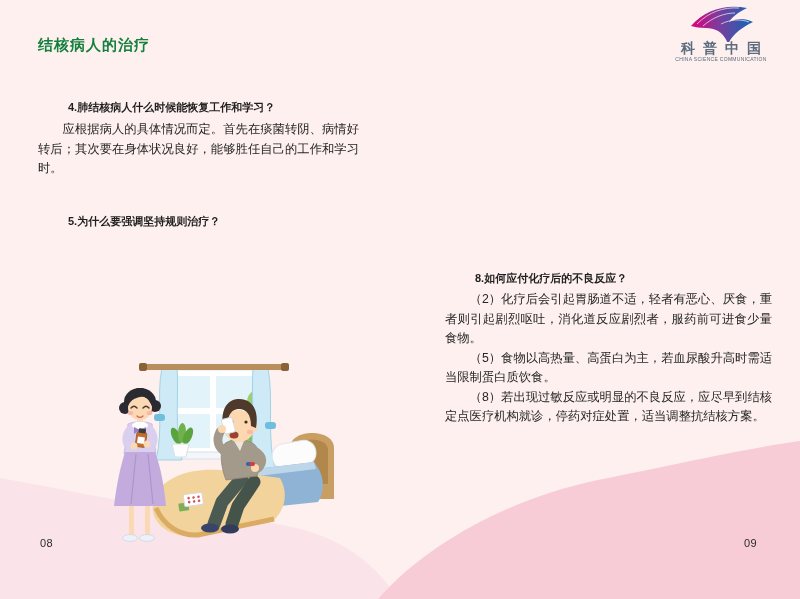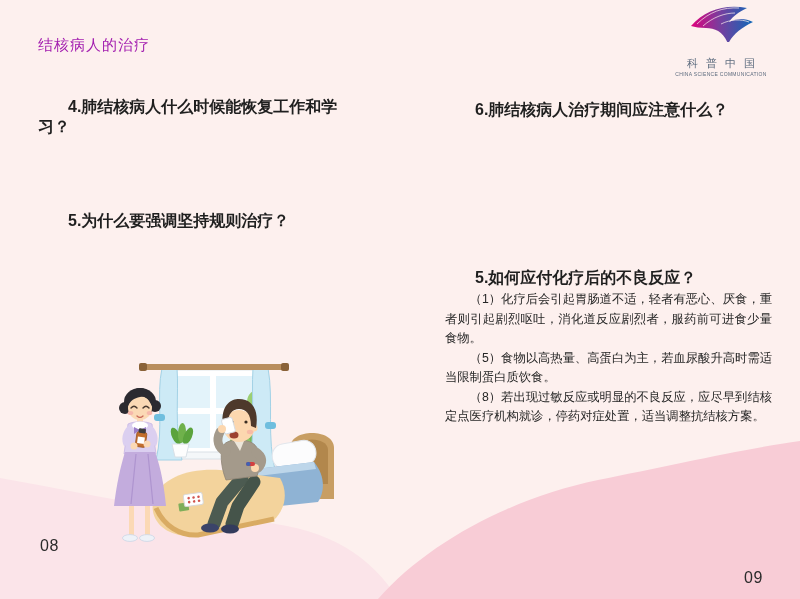--- a/index.html
+++ b/index.html
@@ -7,36 +7,36 @@
     width:800px;height:599px;position:relative;overflow:hidden;
     background:#fdf0ee;
     font-family:"Liberation Sans","DejaVu Sans",sans-serif;
     color:#2c2c2c;
   }
   .bg-waves{position:absolute;left:0;top:0;width:800px;height:599px;z-index:0;}
   .layer{position:absolute;z-index:2;}
 
   .page-title{
     left:38px;top:36px;margin:0;
-    font-size:15px;font-weight:normal;color:#a21caf;letter-spacing:1px;
+    font-size:15px;font-weight:bold;color:#15803d;letter-spacing:1px;
   }
   .logo{right:20px;top:4px;width:118px;text-align:center;}
   .logo svg{display:block;margin:0 auto;}
   .logo-name{
-    font-size:11px;font-weight:normal;color:#5c6b7e;
-    letter-spacing:8px;margin-top:16px;padding-left:8px;line-height:11px;
+    font-size:14px;font-weight:bold;color:#5c6b7e;
+    letter-spacing:8px;margin-top:1px;padding-left:8px;line-height:11px;
   }
   .logo-caption{
     font-size:5px;color:#5c6b7e;letter-spacing:0.3px;margin-top:2px;line-height:6px;
     white-space:nowrap;
   }
 
   .q-heading{
     position:absolute;margin:0;width:100%;
-    font-size:16px;font-weight:bold;color:#1f1f1f;
+    font-size:11px;font-weight:bold;color:#1f1f1f;
     text-indent:30px;line-height:20px;
   }
   .q-body{
     position:absolute;margin:0;width:100%;
     font-size:12.3px;line-height:19.5px;
     text-indent:2em;text-align:justify;color:#262626;
   }
   .col-left{left:38px;top:0;width:321px;height:599px;}
   .col-right{left:445px;top:0;width:327px;height:599px;}
 
@@ -47,23 +47,23 @@
 
   .col-right .h-q6{top:100px;}
   .col-right .b-q6{top:122px;}
   .col-right .h-q7{top:268px;}
   .col-right .items{position:absolute;top:290px;width:100%;}
   .col-right .items p{
     margin:0;font-size:12.3px;line-height:19.5px;
     text-indent:2em;text-align:justify;color:#262626;
   }
 
-  .page-num{position:absolute;font-size:16px;color:#2b2b2b;letter-spacing:0.5px;}
+  .page-num{position:absolute;font-size:11px;color:#2b2b2b;letter-spacing:0.5px;}
   .pn-left{left:40px;top:537px;}
-  .pn-right{left:744px;top:537px;margin-top:32px;}
+  .pn-right{left:744px;top:537px;}
 
   .illustration{left:58px;top:356px;width:282px;height:192px;}
 </style>
 </head>
 <body>
 
 <svg class="bg-waves" viewBox="0 0 800 599" aria-hidden="true">
   <path d="M0,478 C90,494 180,514 260,522 C332,529 372,558 398,599 L0,599 Z" fill="#fbe4e9"></path>
   <path d="M378,599 C428,542 512,498 598,480 C668,466 748,448 800,441 L800,599 Z" fill="#f8ccd6"></path>
 </svg>
@@ -81,20 +81,21 @@
     </defs>
     <path d="M10,22 C24,6 44,0 66,4 C58,8 52,12 48,18 C56,14 64,14 72,18 C60,24 52,30 47,40 C43,28 34,24 25,24 C19,24 14,23 10,22 Z" fill="url(#lgSwoosh)"></path>
     <path d="M16,20 C28,8 42,3 58,4 M22,22 C32,13 44,9 54,9 M40,20 C50,15 60,15 68,18" stroke="#fdf0ee" stroke-width="1" fill="none" opacity="0.7"></path>
   </svg>
   <div class="logo-name">科普中国</div>
   <div class="logo-caption">CHINA SCIENCE COMMUNICATION</div>
 </div>
 
 <div class="layer col-left">
   <h2 class="q-heading h-q4">4.肺结核病人什么时候能恢复工作和学习？</h2>
+  <p class="q-body b-q4">应根据病人的具体情况而定。首先在痰菌转阴、病情好转后；其次要在身体状况良好，能够胜任自己的工作和学习时。</p>
   <h2 class="q-heading h-q5">5.为什么要强调坚持规则治疗？</h2>
 </div>
 
 <svg class="layer illustration" viewBox="0 0 282 192" aria-hidden="true">
 
   <g>
     <rect x="106" y="14" width="100" height="84" fill="#ffffff" stroke="#dfe5ea"></rect>
     <rect x="112" y="20" width="88" height="72" fill="#e3f3fa"></rect>
     <clipPath id="glassClip">
         <rect x="112" y="20" width="88" height="72"></rect>
@@ -202,23 +203,22 @@
     <path d="M78,98 L73,148" stroke="#ae94cf" stroke-width="1.2"></path>
     <path d="M90,98 L95,148" stroke="#ae94cf" stroke-width="1.2"></path>
     <rect x="71" y="150" width="5" height="30" fill="#fbd9b5"></rect>
     <rect x="87" y="150" width="5" height="30" fill="#fbd9b5"></rect>
     <ellipse cx="72" cy="182" rx="7.5" ry="3.4" fill="#eef2f8" stroke="#cbd6e4" stroke-width="0.8"></ellipse>
     <ellipse cx="89" cy="182" rx="7.5" ry="3.4" fill="#eef2f8" stroke="#cbd6e4" stroke-width="0.8"></ellipse>
   </g>
 </svg>
 
 <div class="layer col-right">
-  <h2 class="q-heading h-q6">6.肺结核病人治疗期间应注意什么？</h2>
-  <h2 class="q-heading h-q7">5.如何应付化疗后的不良反应？</h2>
+  <h2 class="q-heading h-q7">8.如何应付化疗后的不良反应？</h2>
   <div class="items">
-    <p>（1）化疗后会引起胃肠道不适，轻者有恶心、厌食，重者则引起剧烈呕吐，消化道反应剧烈者，服药前可进食少量食物。</p>
+    <p>（2）化疗后会引起胃肠道不适，轻者有恶心、厌食，重者则引起剧烈呕吐，消化道反应剧烈者，服药前可进食少量食物。</p>
     <p>（5）食物以高热量、高蛋白为主，若血尿酸升高时需适当限制蛋白质饮食。</p>
     <p>（8）若出现过敏反应或明显的不良反应，应尽早到结核定点医疗机构就诊，停药对症处置，适当调整抗结核方案。</p>
   </div>
 </div>
 
 <div class="layer page-num pn-left">08</div>
 <div class="layer page-num pn-right">09</div>
 
 </body></html>

